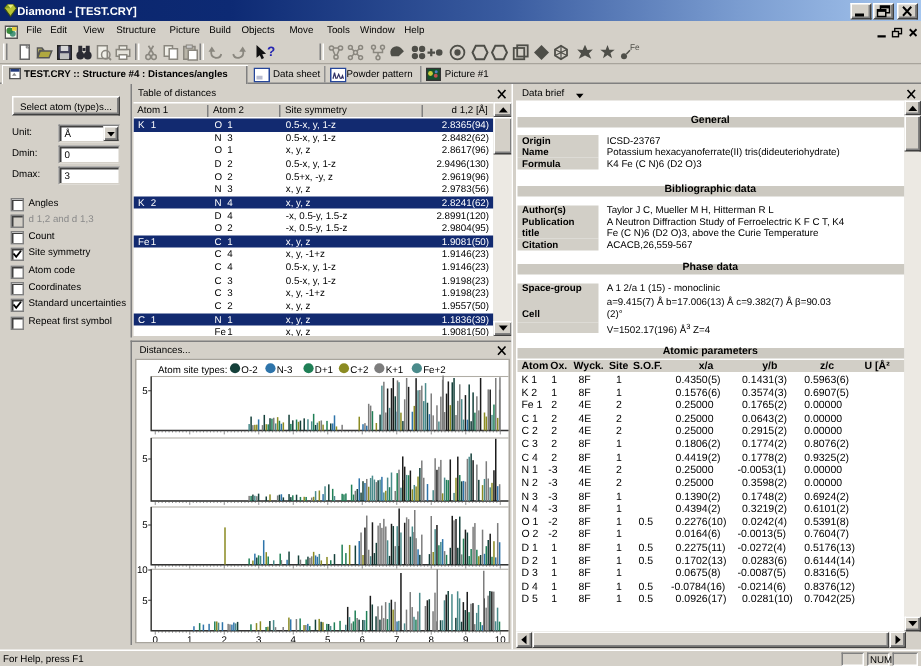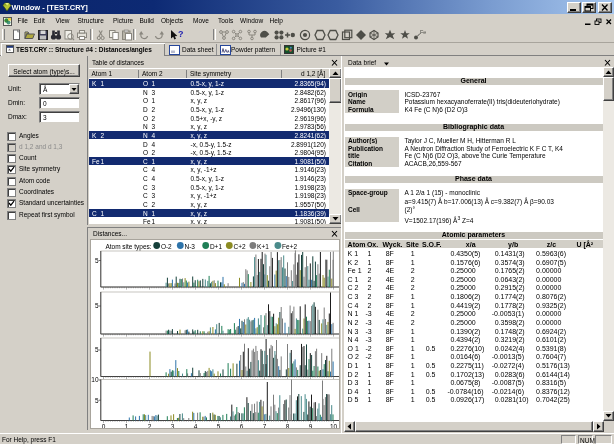--- a/index.html
+++ b/index.html
@@ -14,21 +14,21 @@
 </style>
 </head>
 <body>
 
 <div class="abs" style="left:0;top:0;width:614px;height:14px;background:linear-gradient(to right,#0a246a 0%,#0d2a74 25%,#3a5ca0 55%,#7a9cd0 80%,#a6c6ee 100%);">
   <svg class="abs" style="left:2px;top:2px" width="10" height="10" viewBox="0 0 10 10">
       <polygon points="1,3.5 3,1 7,1 9,3.5 5,9" fill="#b8c434" stroke="#3a4a10" stroke-width="0.7"></polygon>
       <polygon points="3,1 5,3.5 7,1" fill="#e8f080"></polygon>
       <polygon points="1,3.5 5,3.5 3,1" fill="#88a028"></polygon>
     </svg>
-  <span class="abs" style="left:11.5px;top:3px;font-size:7.5px;font-weight:bold;color:#fff;">Window - [TEST.CRY]</span>
+  <span class="abs" style="left:11.5px;top:3px;font-size:7.5px;font-weight:bold;color:#fff;">Diamond - [TEST.CRY]</span>
   <div class="abs btn" style="left:567px;top:2px;width:14px;height:11px;"><svg width="12" height="9">
         <rect x="2" y="6" width="6" height="2" fill="#000"></rect>
       </svg></div>
   <div class="abs btn" style="left:582px;top:2px;width:14px;height:11px;"><svg width="12" height="9">
         <rect x="4" y="1" width="6" height="4.5" fill="none" stroke="#000"></rect>
         <rect x="4" y="1" width="6" height="1.6" fill="#000"></rect>
         <rect x="2" y="3.5" width="5.5" height="4.5" fill="#d4d0c8" stroke="#000" stroke-width="1"></rect>
         <rect x="2" y="3.5" width="5.5" height="1.4" fill="#000"></rect>
       </svg></div>
   <div class="abs btn" style="left:598px;top:2px;width:14px;height:11px;"><svg width="12" height="9">

